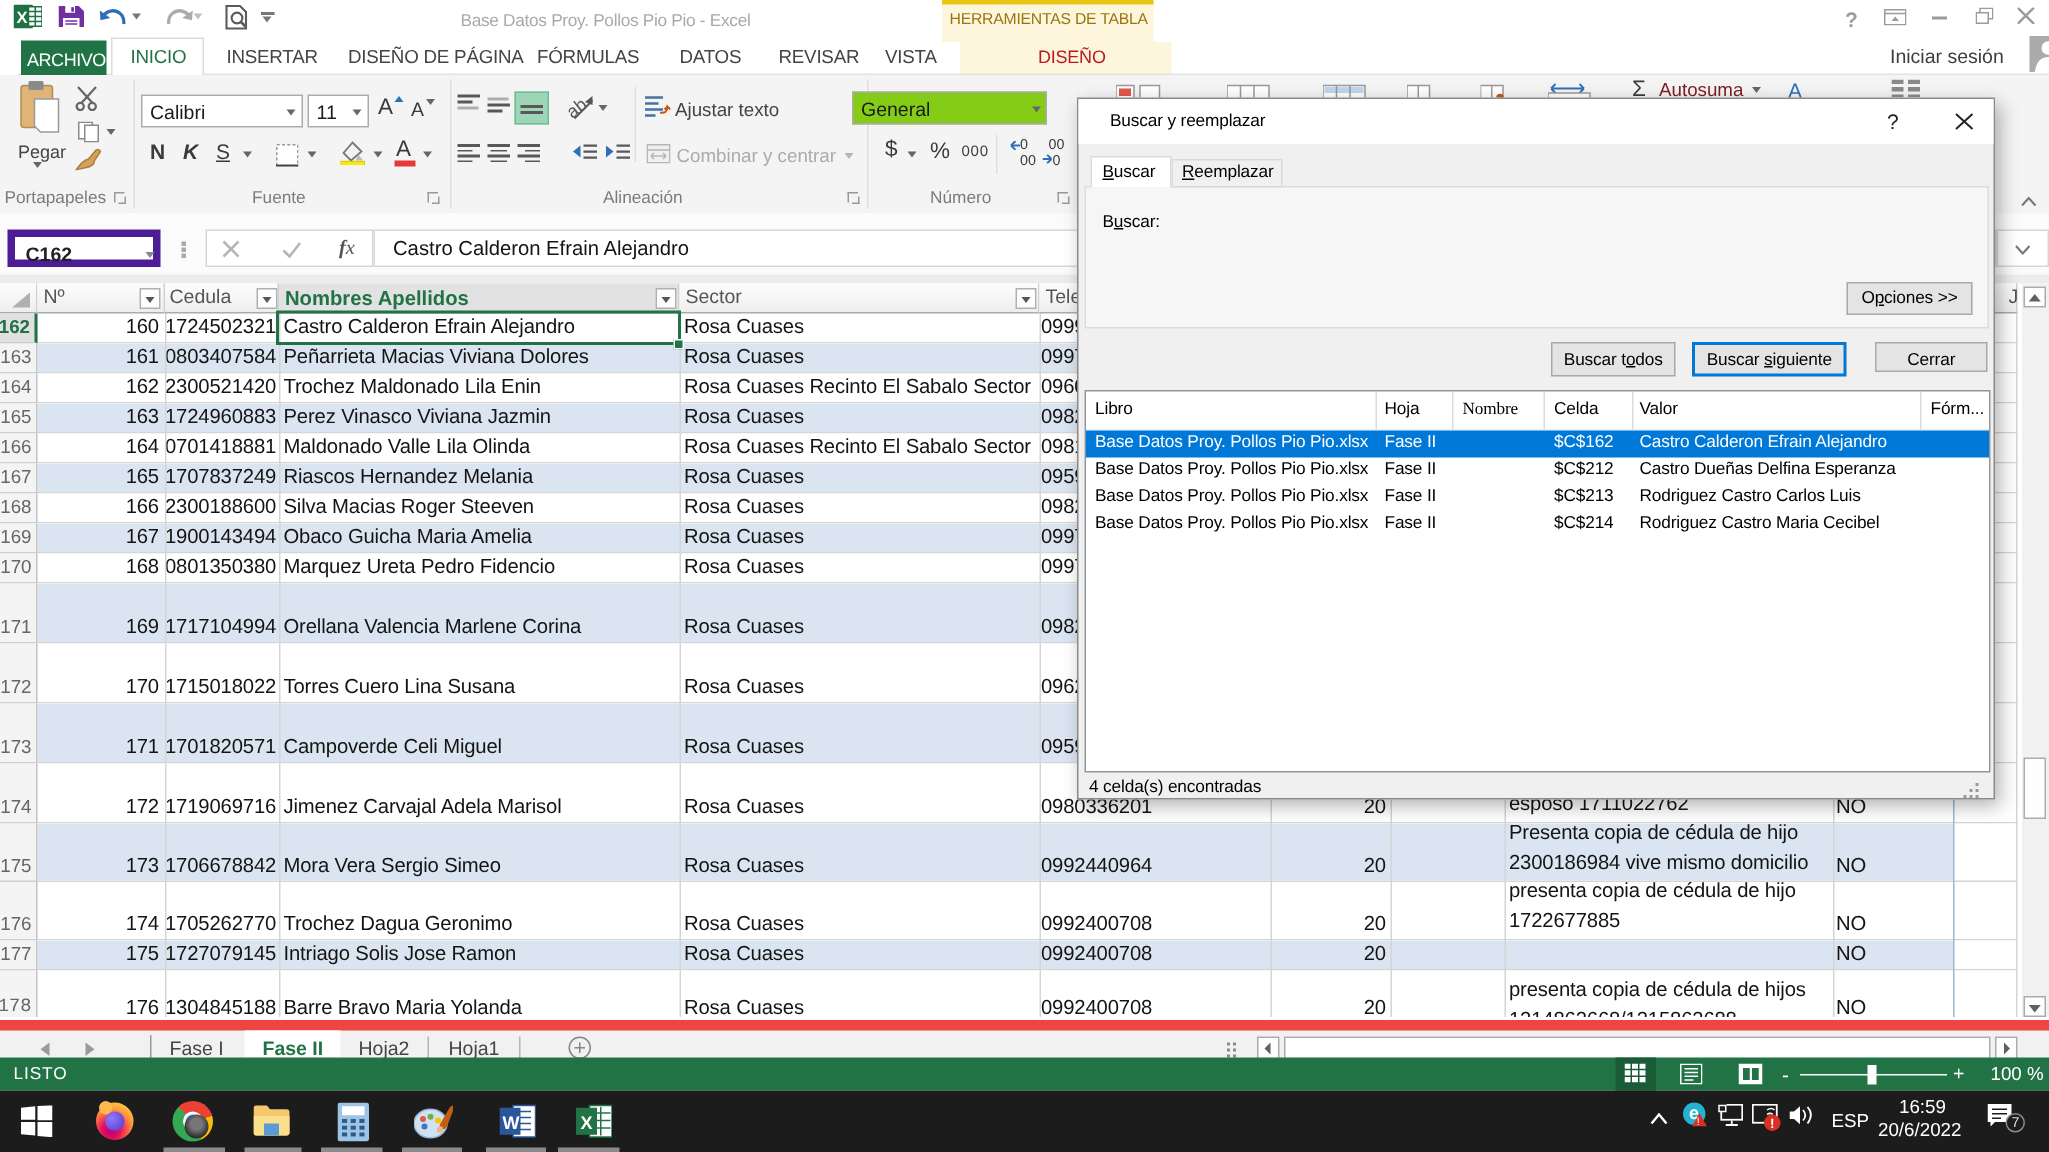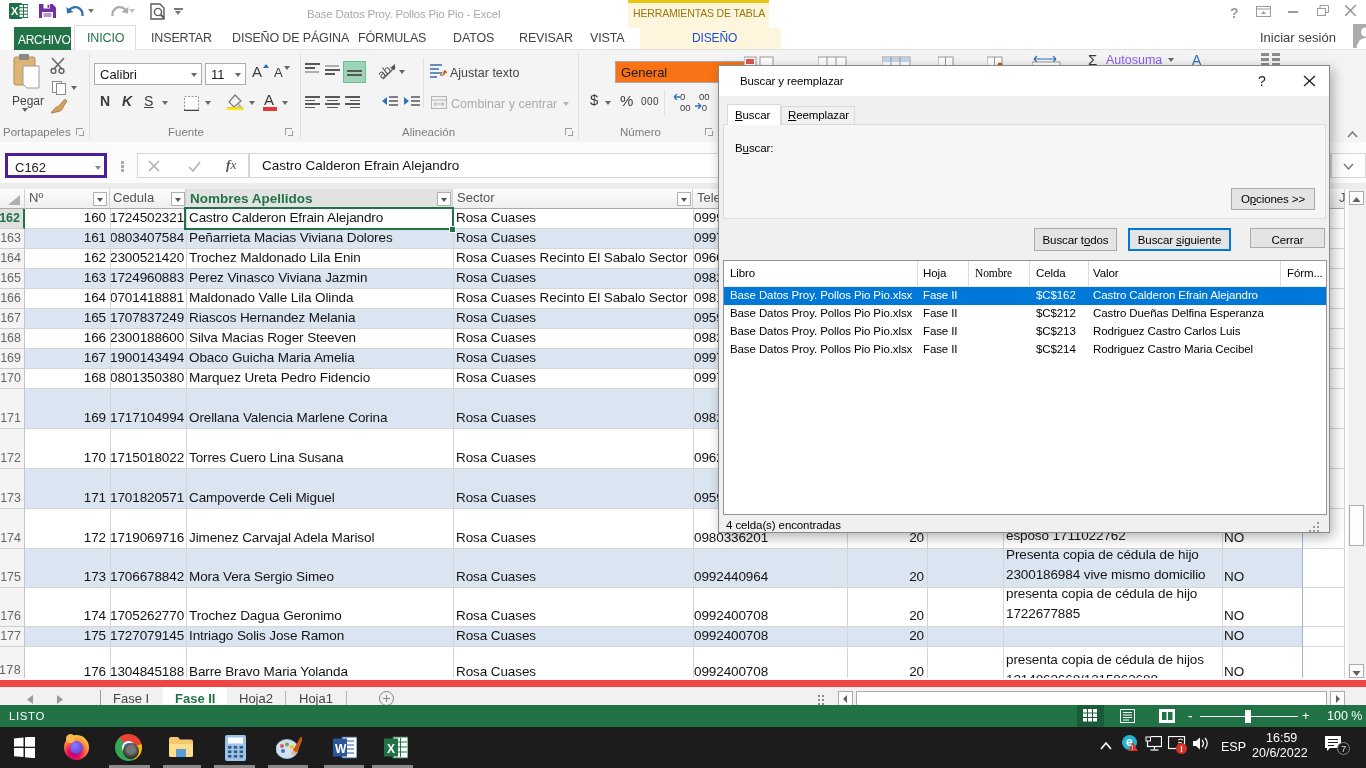--- a/index.html
+++ b/index.html
@@ -132,21 +132,21 @@
   <div class="abs" style="left:2px;top:-1px;width:57px;height:23px;background:#217346;"></div>
   <div class="tx" style="left:6px;top:5px;font-size:12px;letter-spacing:-.3px;color:#fff;">ARCHIVO</div>
   <div class="abs" style="left:62px;top:-3px;width:62px;height:25px;background:#fff;border:1px solid #dcdcdc;border-bottom:none;box-sizing:border-box;"></div>
   <div class="rtab" style="left:75px;color:#217346;">INICIO</div>
   <div class="rtab" style="left:139px;">INSERTAR</div>
   <div class="rtab" style="left:220px;">DISEÑO DE PÁGINA</div>
   <div class="rtab" style="left:346px;">FÓRMULAS</div>
   <div class="rtab" style="left:441px;">DATOS</div>
   <div class="rtab" style="left:507px;">REVISAR</div>
   <div class="rtab" style="left:578px;">VISTA</div>
-  <div class="rtab" style="left:680px;color:#1d4ed8;font-size:12px;">DISEÑO</div>
+  <div class="rtab" style="left:680px;color:#b91c1c;font-size:12px;">DISEÑO</div>
   <div class="tx" style="left:1248px;top:2px;font-size:13px;color:#3d3d3d;">Iniciar sesión</div>
   <div class="abs" style="left:1341px;top:-4px;width:25px;height:24px;background:#ababab;">
     <svg width="25" height="24">
         <circle cx="12.5" cy="8" r="4.5" fill="#fff"></circle>
         <path d="M3.5 24 q1.5-10 9-10 q7.5 0 9 10 z" fill="#fff"></path>
       </svg>
   </div>
 </div>
 
 <div class="abs" id="ribbon">
@@ -280,21 +280,21 @@
     <rect x="0.5" y="0.5" width="15" height="12" fill="#f0f0f0" stroke="#b5b5b5"></rect>
     <line x1="0.5" y1="4" x2="15.5" y2="4" stroke="#b5b5b5"></line>
     <path d="M3 8 h10 m-10 0 l2-2 m-2 2 l2 2 m8-2 l-2-2 m2 2 l-2 2" stroke="#b5b5b5" fill="none"></path>
   </svg>
   <div class="tx" style="left:451px;top:47px;font-size:12.5px;color:#ababab;">Combinar y centrar</div>
   <div class="dd" style="left:563px;top:52px;border-top-color:#b5b5b5;"></div>
   <div class="glabel" style="left:402px;">Alineación</div>
   <div class="launch" style="left:565px;"></div>
   <div class="gsep" style="left:578px;"></div>
 
-  <div class="abs" style="left:615px;top:11px;width:130px;height:22px;background:#f97316;border:1px solid #ababab;box-sizing:border-box;">
+  <div class="abs" style="left:568px;top:11px;width:130px;height:22px;background:#84cc16;border:1px solid #ababab;box-sizing:border-box;">
     <div class="tx" style="left:5px;top:3px;font-size:13px;color:#1a1a1a;">General</div>
     <div class="dd" style="left:119px;top:9px;"></div>
   </div>
   <div class="tx" style="left:590px;top:41px;font-size:15px;color:#3a3a3a;">$</div>
   <div class="dd" style="left:605px;top:51px;"></div>
   <div class="tx" style="left:620px;top:42px;font-size:15px;color:#3a3a3a;">%</div>
   <div class="tx" style="left:641px;top:46px;font-size:10px;color:#3a3a3a;letter-spacing:.5px;">000</div>
   <div class="gsep" style="left:664px;top:40px;height:26px;"></div>
   <div class="tx" style="left:680px;top:41px;font-size:9.5px;color:#3a3a3a;">0<br>00</div>
   <svg class="abs" style="left:671px;top:44px;" width="9" height="6">
@@ -330,41 +330,41 @@
   <svg class="abs" style="left:987px;top:3px;" width="16" height="13">
       <rect x="0" y="4" width="15" height="9" fill="#fff" stroke="#999"></rect>
       <line x1="7.5" y1="4" x2="7.5" y2="13" stroke="#999"></line>
       <circle cx="13" cy="12" r="2.5" fill="#c55a11"></circle>
     </svg>
   <svg class="abs" style="left:1032px;top:3px;" width="30" height="13">
       <path d="M2 6 h22 m-22 0 l3-3 m-3 3 l3 3 m19-3 l-3-3 m3 3 l-3 3" stroke="#2f6fb8" stroke-width="1.2" fill="none"></path>
       <rect x="0" y="9" width="28" height="4" fill="#fff" stroke="#999"></rect>
     </svg>
   <div class="tx" style="left:1088px;top:1px;font-size:15px;color:#3a3a3a;">Σ</div>
-  <div class="tx" style="left:1106px;top:3px;font-size:12.5px;color:#8b5cf6;">Autosuma</div>
+  <div class="tx" style="left:1106px;top:3px;font-size:12.5px;color:#7f1d1d;">Autosuma</div>
   <div class="dd" style="left:1168px;top:8px;"></div>
   <div class="tx" style="left:1192px;top:2px;font-size:14px;color:#2f6fb8;">A</div>
   <svg class="abs" style="left:1261px;top:3px;" width="20" height="12">
       <g fill="#8a8a8a">
         <rect x="0" y="0" width="8" height="3"></rect>
         <rect x="0" y="5" width="8" height="3"></rect>
         <rect x="0" y="10" width="8" height="2"></rect>
         <rect x="11" y="0" width="8" height="3"></rect>
         <rect x="11" y="5" width="8" height="3"></rect>
         <rect x="11" y="10" width="8" height="2"></rect>
       </g>
     </svg>
 
   <svg class="abs" style="left:1347px;top:81px;" width="11" height="7">
       <path d="M1 6 L5.5 1 L10 6" fill="none" stroke="#777" stroke-width="1.4"></path>
     </svg>
 </div>
 
 <div class="abs" id="fbar">
-  <div class="abs" style="left:5px;top:11px;width:102px;height:25px;background:#fff;border:3px solid #4c1d95;box-sizing:border-box;">
+  <div class="abs" style="left:5px;top:11px;width:102px;height:25px;background:#fff;border:5px solid #4c1d95;box-sizing:border-box;font-weight:bold;">
     <div class="tx" style="left:7px;top:4px;font-size:13px;color:#222;">C162</div>
     <div class="dd" style="left:87px;top:10px;border-top-color:#888;"></div>
   </div>
   <div class="abs" style="left:121px;top:19px;width:2.5px;height:2.5px;background:#aaa;box-shadow:0 4px 0 #aaa,0 8px 0 #aaa;"></div>
   <div class="abs" style="left:137px;top:11px;width:112px;height:25px;background:#fff;border:1px solid #d6d6d6;box-sizing:border-box;">
     <svg class="abs" style="left:10px;top:6px;" width="12" height="12">
         <line x1="1" y1="1" x2="11" y2="11" stroke="#b5b5b5" stroke-width="1.7"></line>
         <line x1="11" y1="1" x2="1" y2="11" stroke="#b5b5b5" stroke-width="1.7"></line>
       </svg>
     <svg class="abs" style="left:50px;top:7px;" width="13" height="11">

